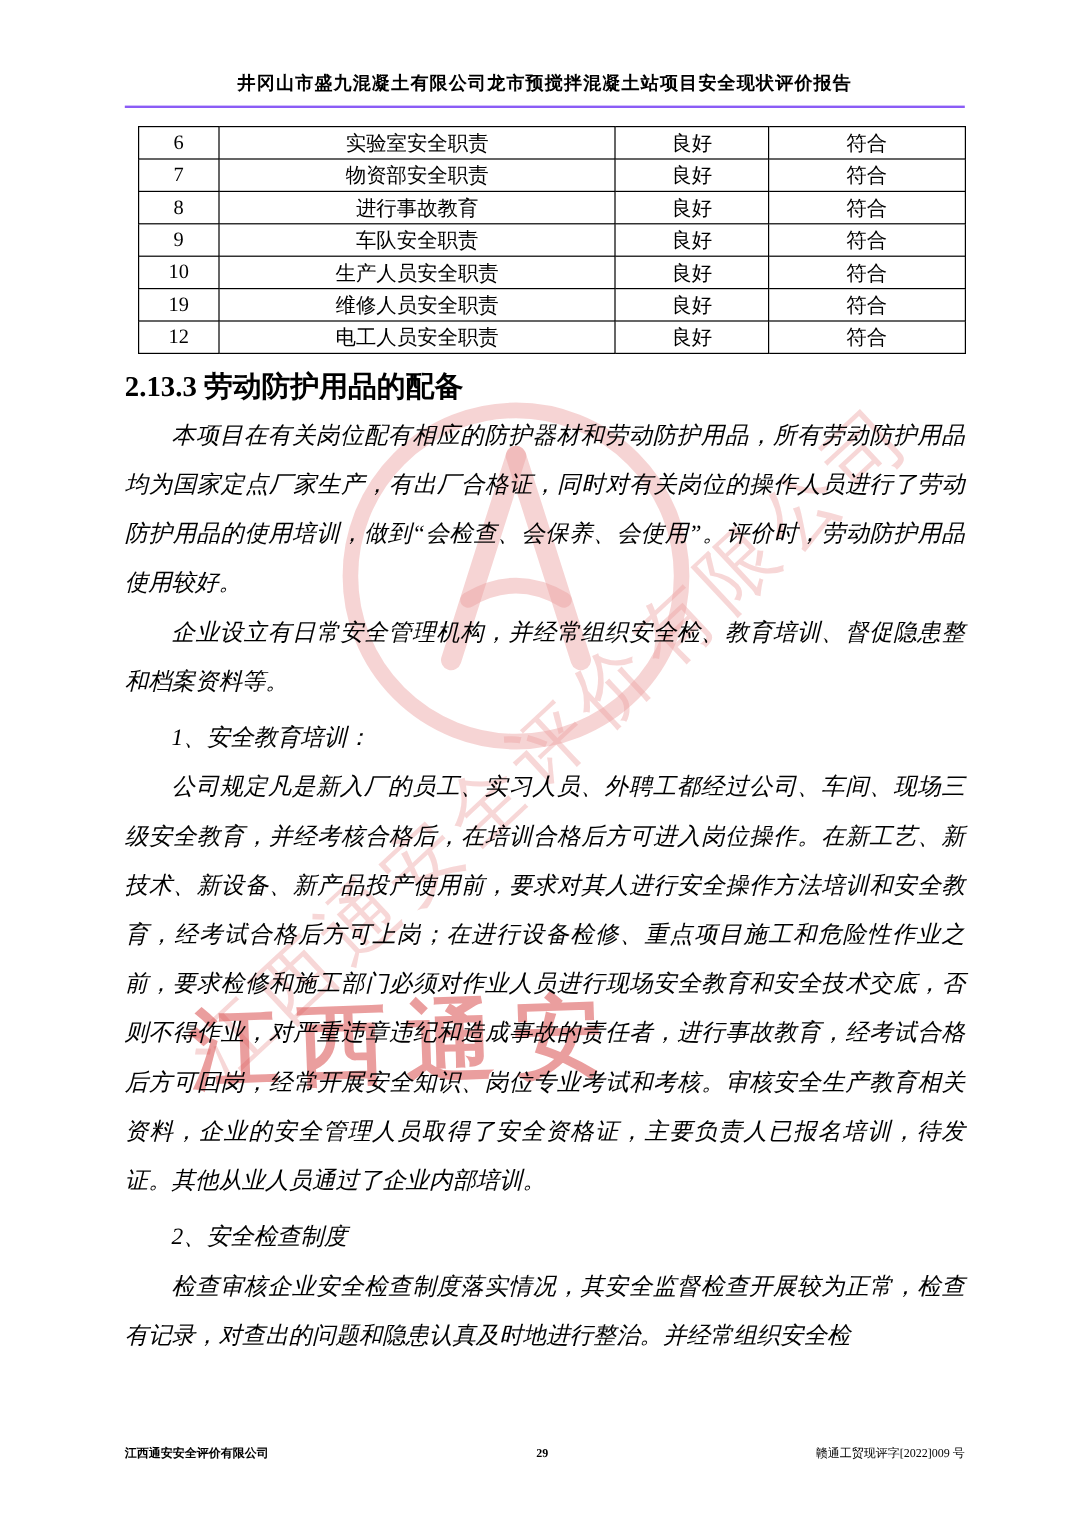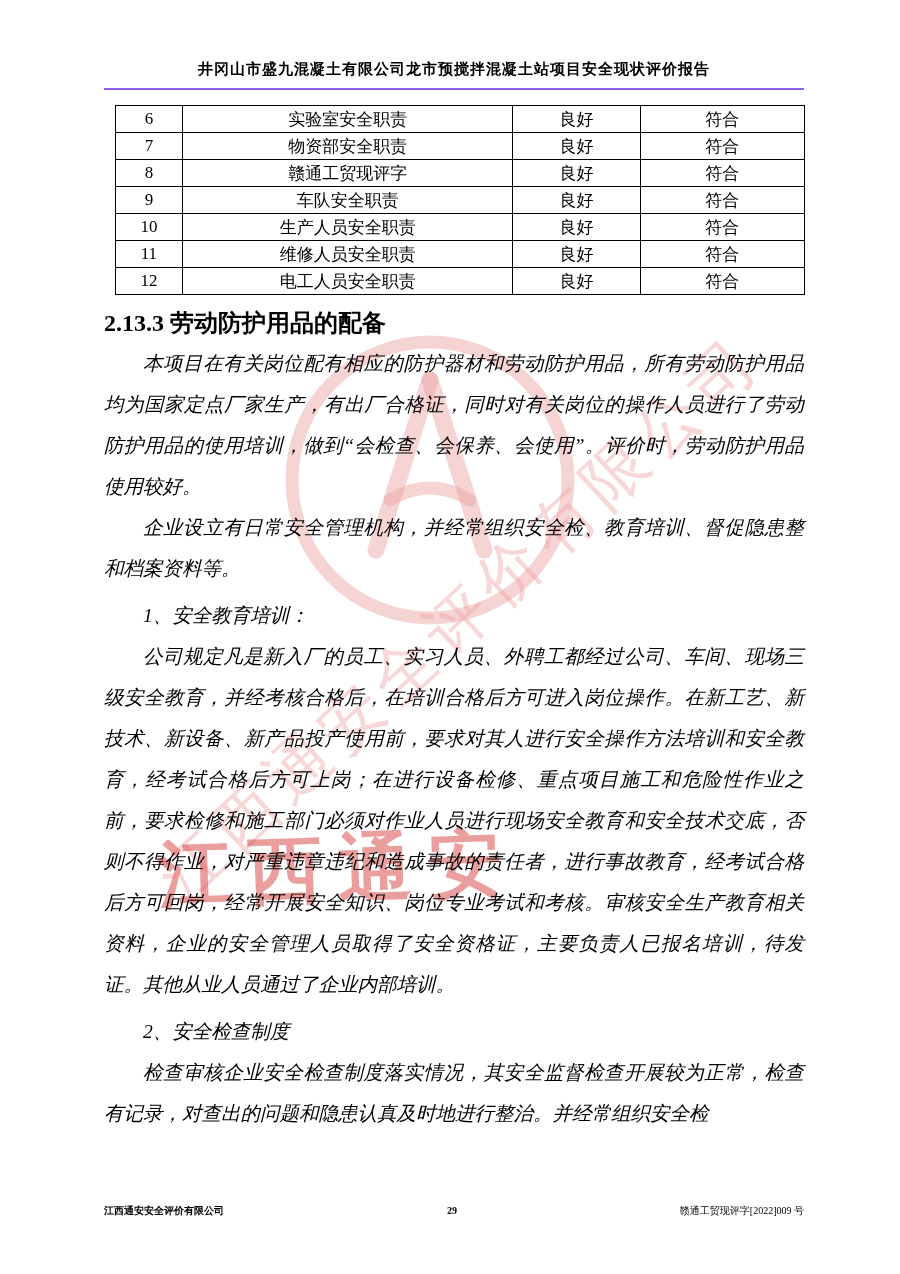--- a/index.html
+++ b/index.html
@@ -125,38 +125,38 @@
           <td class="c-conform">符合</td>
         </tr>
         <tr>
           <td class="c-no">7</td>
           <td class="c-duty">物资部安全职责</td>
           <td class="c-status">良好</td>
           <td class="c-conform">符合</td>
         </tr>
         <tr>
           <td class="c-no">8</td>
-          <td class="c-duty">赣通工贸现评字</td>
+          <td class="c-duty">进行事故教育</td>
           <td class="c-status">良好</td>
           <td class="c-conform">符合</td>
         </tr>
         <tr>
           <td class="c-no">9</td>
           <td class="c-duty">车队安全职责</td>
           <td class="c-status">良好</td>
           <td class="c-conform">符合</td>
         </tr>
         <tr>
           <td class="c-no">10</td>
           <td class="c-duty">生产人员安全职责</td>
           <td class="c-status">良好</td>
           <td class="c-conform">符合</td>
         </tr>
         <tr>
-          <td class="c-no">11</td>
+          <td class="c-no">19</td>
           <td class="c-duty">维修人员安全职责</td>
           <td class="c-status">良好</td>
           <td class="c-conform">符合</td>
         </tr>
         <tr>
           <td class="c-no">12</td>
           <td class="c-duty">电工人员安全职责</td>
           <td class="c-status">良好</td>
           <td class="c-conform">符合</td>
         </tr>

